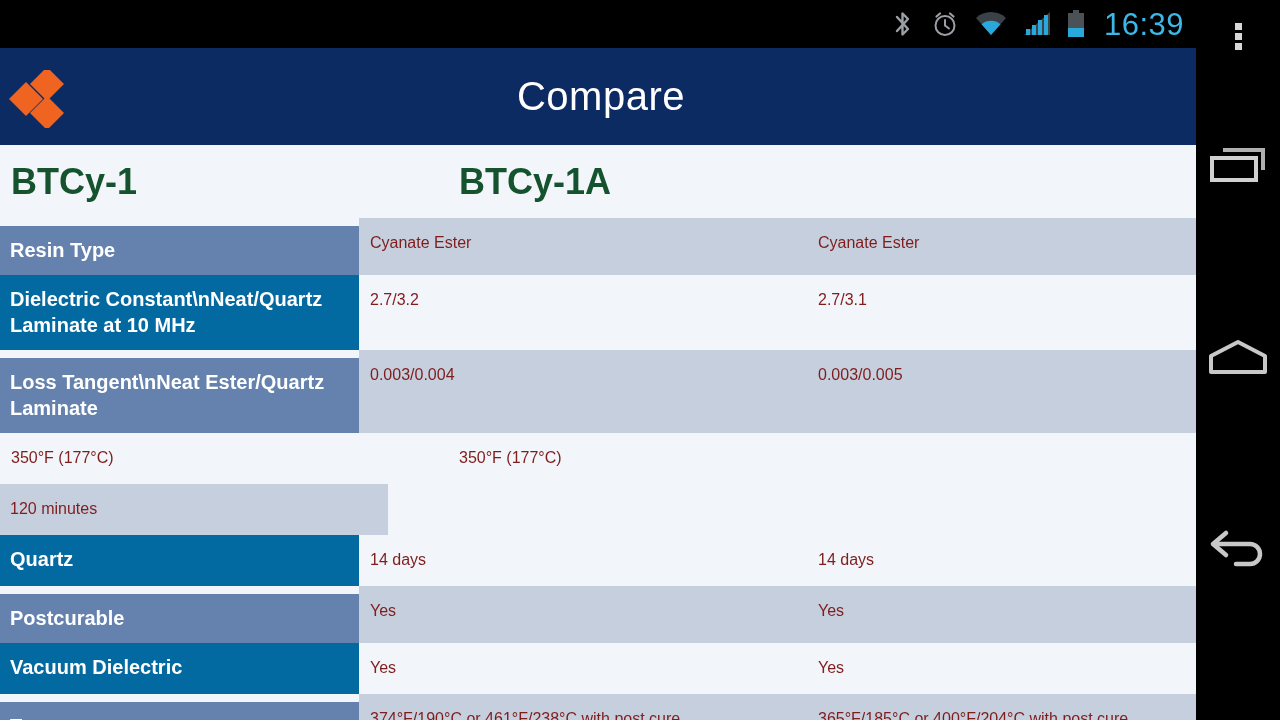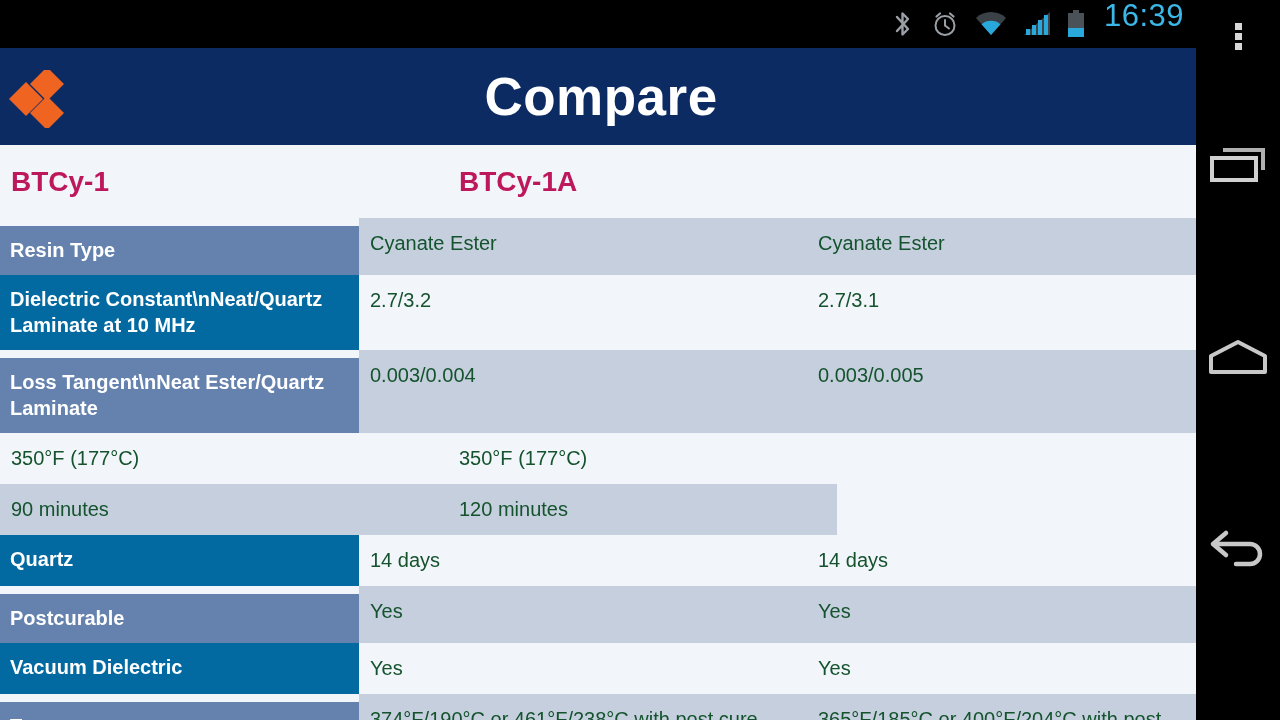--- a/index.html
+++ b/index.html
@@ -4,67 +4,67 @@
 <style>
   * { margin:0; padding:0; box-sizing:border-box; }
   html,body { width:1280px; height:720px; overflow:hidden; background:#000; }
   body { font-family:"Liberation Sans", sans-serif; }
 
   #screen { position:relative; width:1280px; height:720px; background:#000; }
 
   
   .statusbar{
     position:absolute; left:0; top:0; width:1196px; height:48px;
-    background:#000; display:flex; justify-content:flex-end;
+    background:#000; display:flex; align-items:center; justify-content:flex-end;
     padding-right:12px; gap:14px;
   }
   .sb-icon{ display:flex; align-items:center; justify-content:center; }
   .sb-clock{
     color:#3cb8e8; font-size:31px; font-weight:400; letter-spacing:0.5px;
     line-height:1; margin-left:4px; font-family:"Liberation Sans", sans-serif;
   }
 
   
   .appbar{
     position:absolute; left:0; top:48px; width:1196px; height:97px;
     background:#0d2b63; display:flex; align-items:center; justify-content:center;
   }
   .appbar-title{
-    color:#fff; font-size:53px; font-weight:bold; letter-spacing:0.5px;margin-left:6px;
+    color:#fff; font-size:40px; font-weight:normal; letter-spacing:0.5px;margin-left:6px;
   }
   .logo{
     position:absolute; left:8px; top:22px; width:56px; height:58px;
   }
 
   
   .table{
     position:absolute; left:0; top:145px; width:1196px; height:575px;
     overflow:hidden; background:#f2f5f9;
   }
   .row{ display:flex; width:100%; }
   .cell-label{
     width:359px; flex:0 0 359px; padding:11px 10px 12px 10px;
     color:#ffffff; font-size:20px; font-weight:bold; line-height:26px;
   }
   .cell-val{
     flex:0 0 449px; width:449px; padding:11px 10px 12px 11px;
-    color:#14532d; font-size:20px; font-weight:400; line-height:28px;
+    color:#7f1d1d; font-size:16px; font-weight:400; line-height:28px;
   }
   .cell-val.c2{ flex:0 0 388px; width:388px; padding-left:10px; }
 
   
   .row.odd  .cell-label{ background:#0369a1; }
   .row.even .cell-label{ background:#6582ae;margin-top:8px; }
   .row.odd  .cell-val{ background:#f2f5f9; }
   .row.even .cell-val{ background:#c5cfdd; }
 
   
   .row.head .cell-label{ background:#8199bd; padding-top:13px; }
   .row.head .cell-val{
-    background:#f2f5f9; color:#be185d; font-size:28px; font-weight:bold;
+    background:#f2f5f9; color:#14532d; font-size:36px; font-weight:bold;
     line-height:46px; padding-top:14px; padding-bottom:14px;
   }
   .row.head{ height:73px; }
 
   
   .navbar{
     position:absolute; right:0; top:0; width:84px; height:720px; background:#000;
   }
   .nav-btn{
     position:absolute; left:0; width:84px; display:flex;
@@ -163,21 +163,20 @@
       <div class="cell-val">0.003/0.004</div>
       <div class="cell-val c2">0.003/0.005</div>
     </div>
 
     <div class="row odd">
       <div class="cell-val">350°F (177°C)</div>
       <div class="cell-val c2">350°F (177°C)</div>
     </div>
 
     <div class="row even">
-      <div class="cell-val">90 minutes</div>
       <div class="cell-val c2">120 minutes</div>
     </div>
 
     <div class="row odd">
       <div class="cell-label">Quartz</div>
       <div class="cell-val">14 days</div>
       <div class="cell-val c2">14 days</div>
     </div>
 
     <div class="row even">

